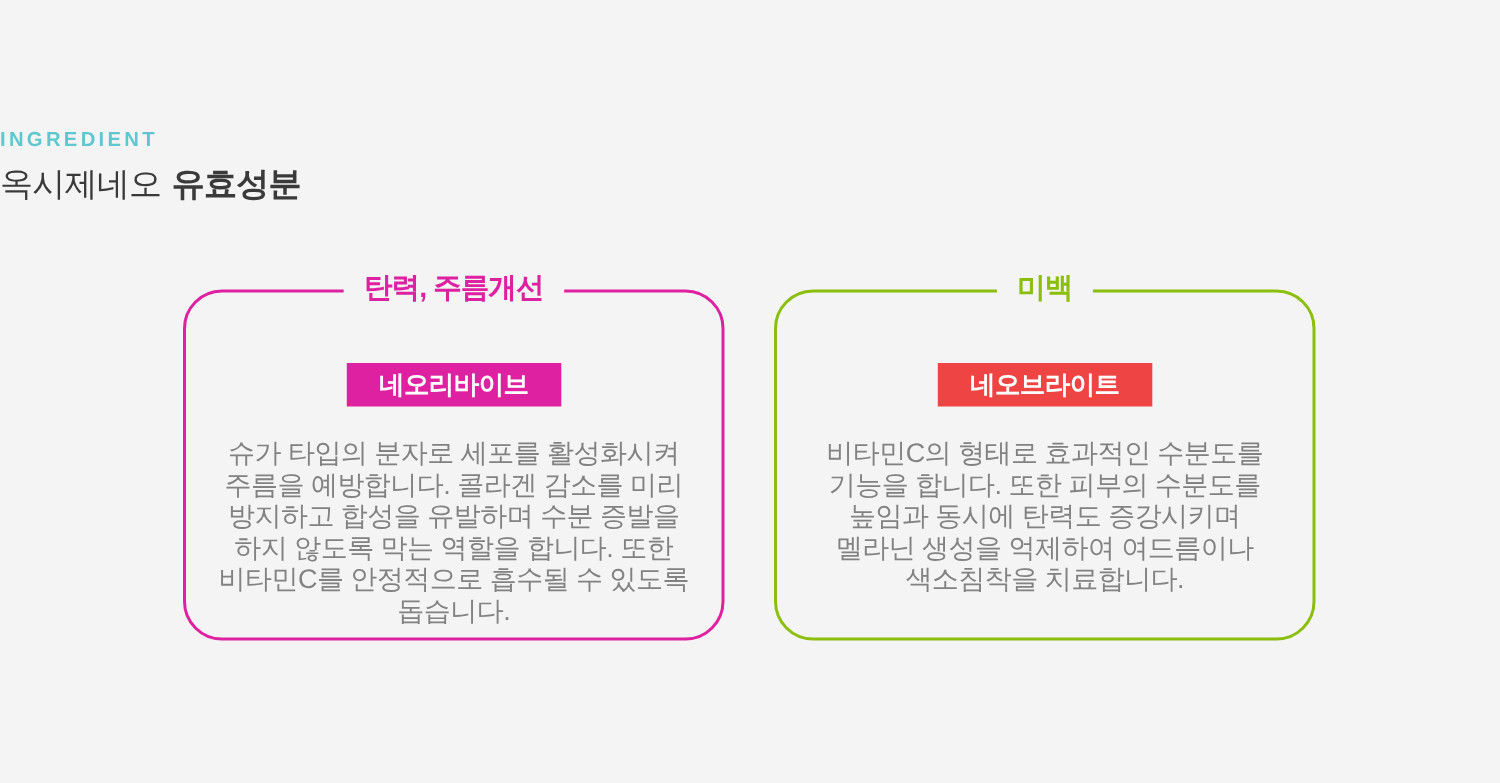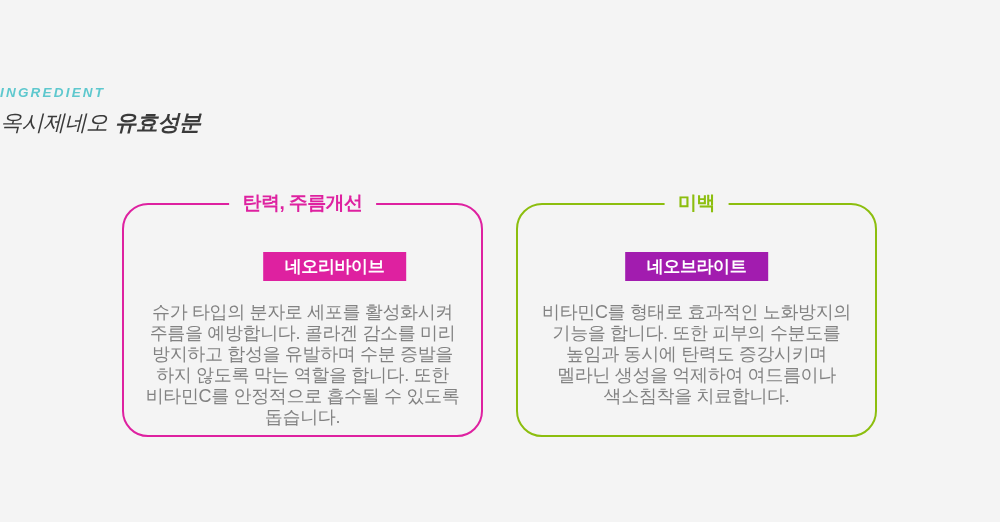--- a/index.html
+++ b/index.html
@@ -14,21 +14,20 @@
     overflow: hidden;
     position: relative;
   }
 
   
   .header {
     position: absolute;
     left: 0;
     top: 86px;
     width: 520px;
-    font-style: italic;
   }
   .eyebrow {
     font-size: 13.5px;
     font-weight: bold;
     letter-spacing: 2.2px;
     color: #5ec8ce;
     line-height: 1;
     margin: 0 0 11px 0;
     white-space: nowrap;
   }
@@ -46,21 +45,21 @@
   .headline .h-bold {
     font-weight: bold;
     letter-spacing: -0.5px;
     margin-left: 7px;
   }
 
   
   .cards {
     position: absolute;
     left: 122px;
-    top: 203px;
+    top: 193px;
     width: 756px;
     height: 236px;
   }
   .card {
     position: absolute;
     top: 0;
     width: 361px;
     height: 234px;
     box-sizing: border-box;
     border-radius: 26px;
@@ -104,22 +103,22 @@
     height: 29px;
     line-height: 29px;
     padding: 0 22px;
     color: #ffffff;
     font-size: 17px;
     font-weight: bold;
     letter-spacing: -0.4px;
     white-space: nowrap;
     text-align: center;
   }
-  .card.left  .card-badge { background: #de21a0; margin-left: 32px; }
-  .card.right .card-badge { background: #a21caf; }
+  .card.left  .card-badge { background: #de21a0; }
+  .card.right .card-badge { background: #ef4444; }
 
   .card-body {
     position: absolute;
     left: 22px;
     right: 22px;
     top: 99px;
     text-align: center;
     font-size: 18px;
     line-height: 21px;
     color: #828282;
@@ -143,16 +142,16 @@
     <div class="card-frame"></div>
     <div class="card-title">탄력, 주름개선</div>
     <div class="card-badge">네오리바이브</div>
     <div class="card-body">슈가 타입의 분자로 세포를 활성화시켜 주름을 예방합니다. 콜라겐 감소를 미리 방지하고 합성을 유발하며 수분 증발을 하지 않도록 막는 역할을 합니다. 또한 비타민C를 안정적으로 흡수될 수 있도록 돕습니다.</div>
   </div>
 
   <div class="card right">
     <div class="card-frame"></div>
     <div class="card-title">미백</div>
     <div class="card-badge">네오브라이트</div>
-    <div class="card-body">비타민C를 형태로 효과적인 노화방지의 기능을 합니다. 또한 피부의 수분도를 높임과 동시에 탄력도 증강시키며 멜라닌 생성을 억제하여 여드름이나 색소침착을 치료합니다.</div>
+    <div class="card-body">비타민C의 형태로 효과적인 수분도를 기능을 합니다. 또한 피부의 수분도를 높임과 동시에 탄력도 증강시키며 멜라닌 생성을 억제하여 여드름이나 색소침착을 치료합니다.</div>
   </div>
 
 </div>
 
 </body></html>

